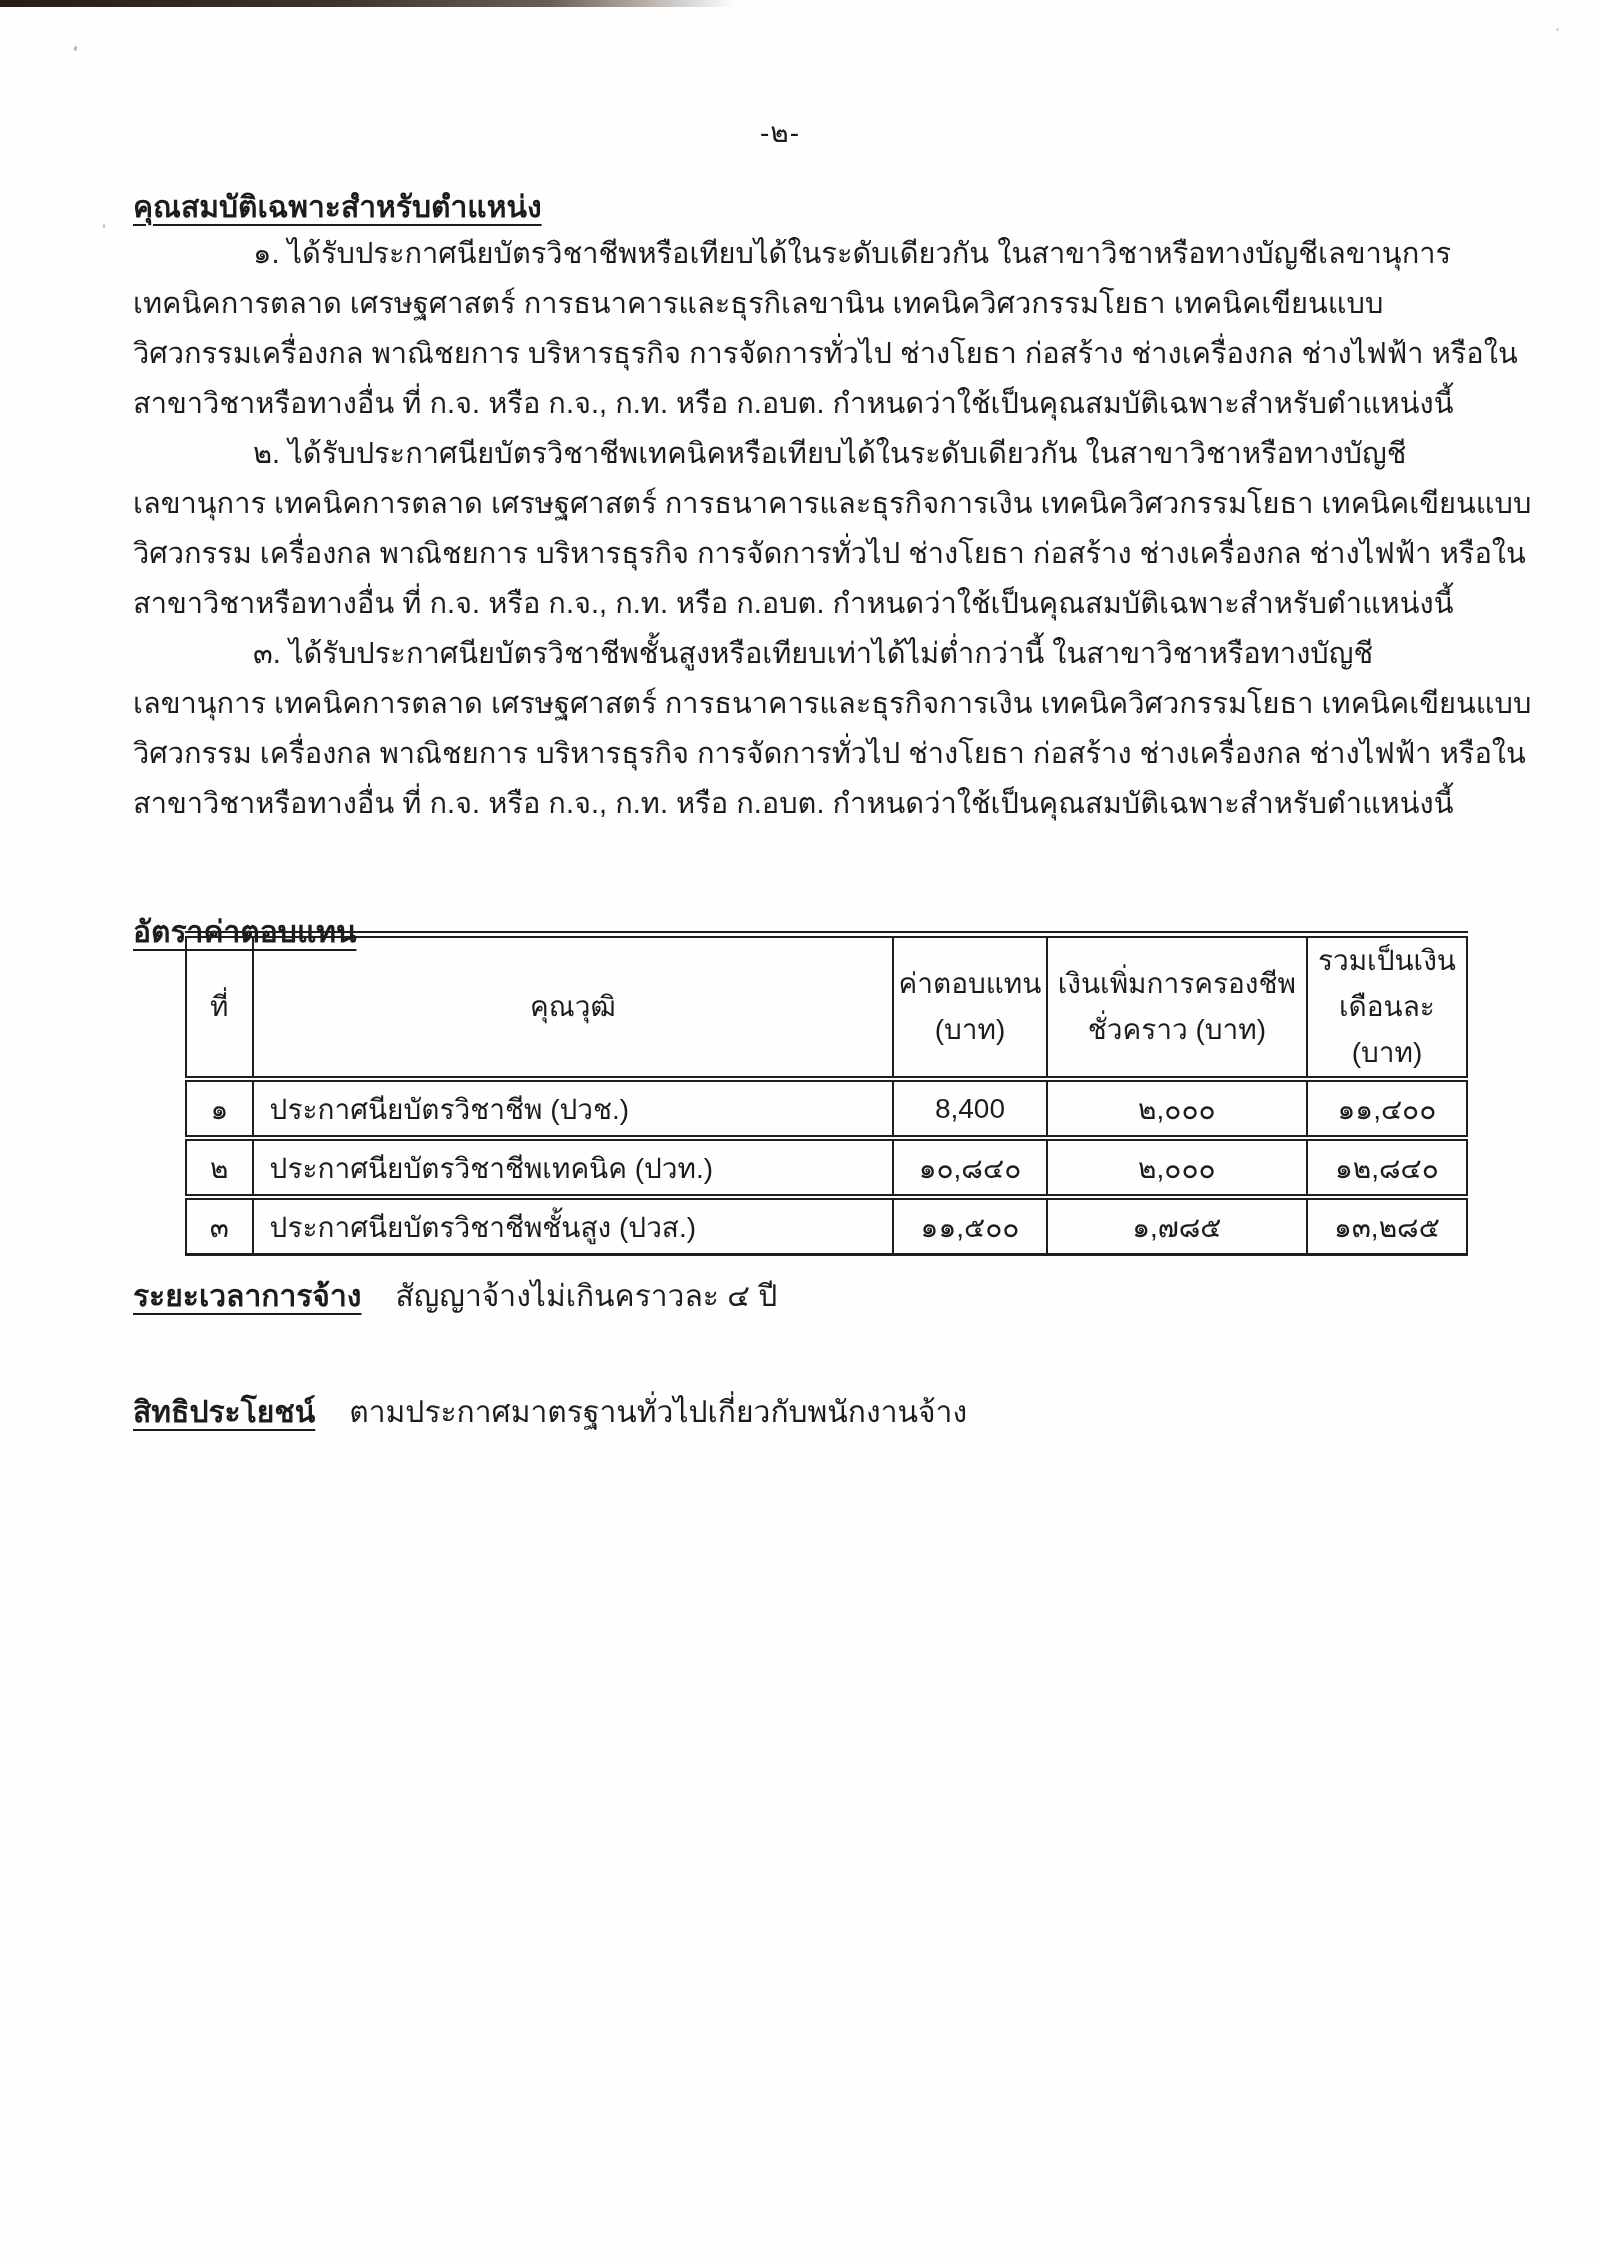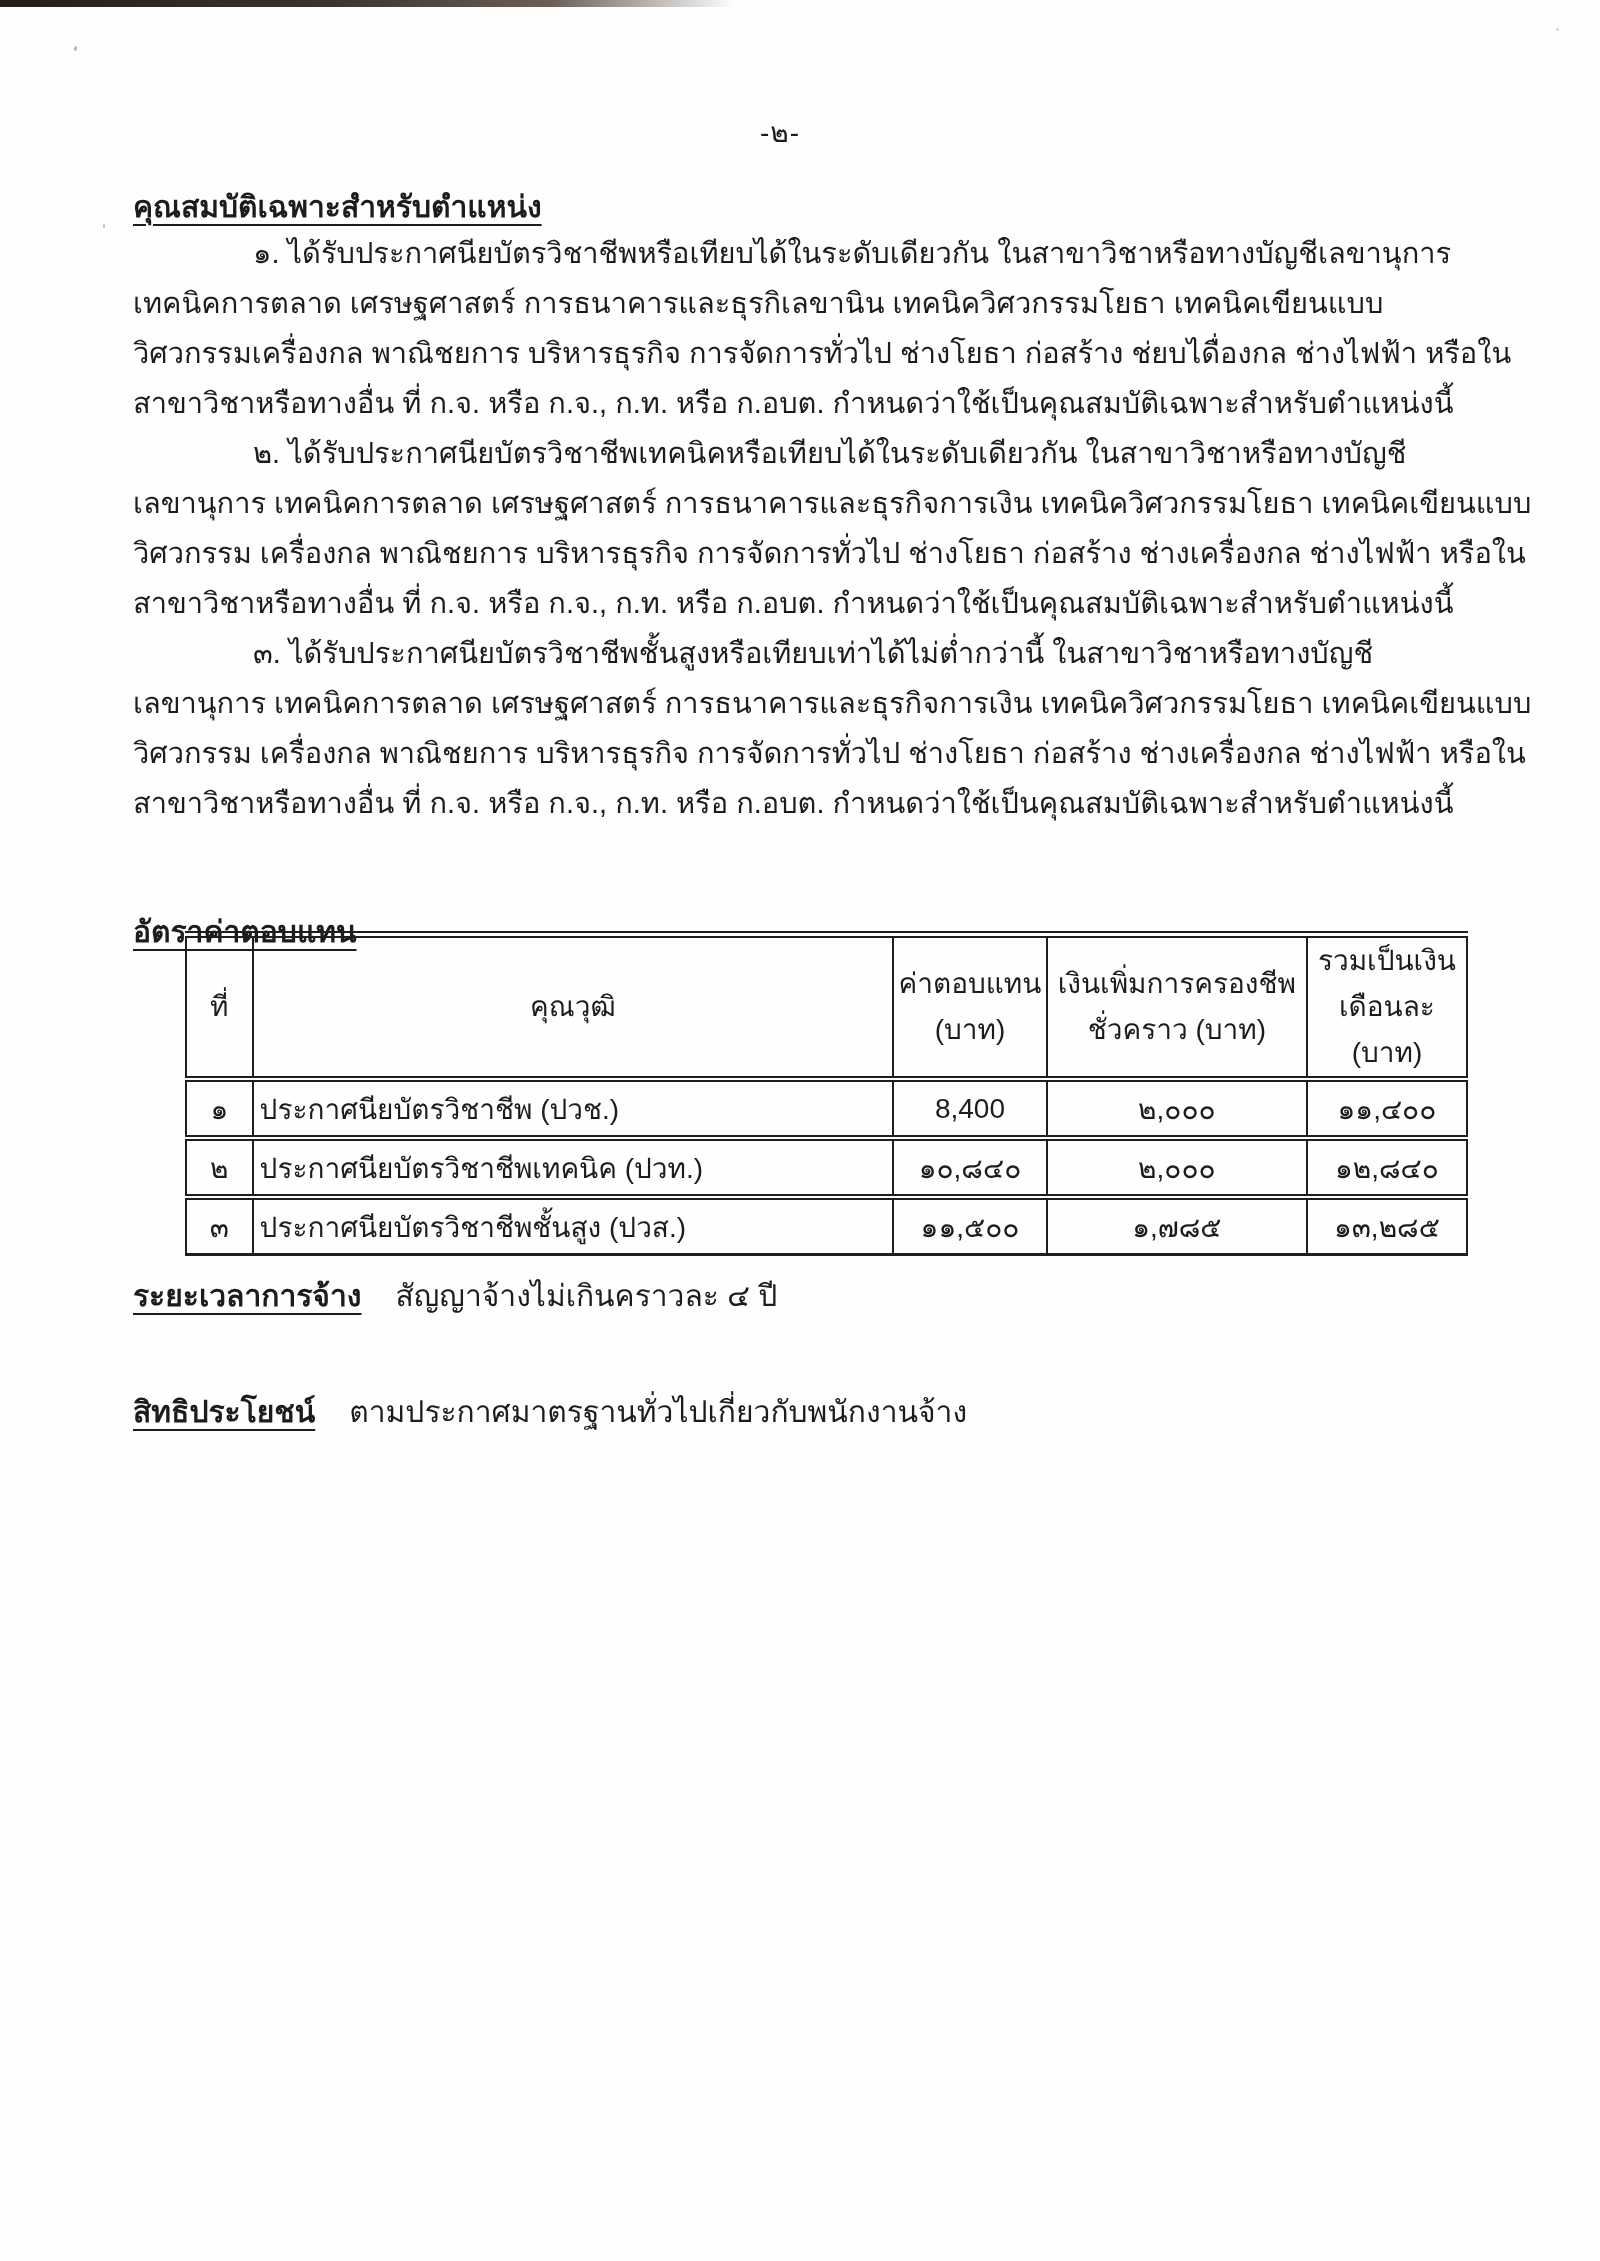--- a/index.html
+++ b/index.html
@@ -58,21 +58,21 @@
   }
   .comp-table thead th{
     height:135px;font-weight:normal;
     border-top:7px double #1e1e1e;
     border-bottom:6px double #1e1e1e;
     line-height:46px;
   }
   .comp-table tbody td{height:53px;}
   .comp-table tbody tr + tr td{border-top:6px double #1e1e1e;}
   .comp-table tbody tr:last-child td{border-bottom:3px solid #1e1e1e;}
-  .comp-table td.qual{text-align:left;padding-left:6px;}
+  .comp-table td.qual{text-align:left;padding-left:16px;}
 
   .kv{position:absolute;left:133px;font-size:30px;white-space:nowrap;}
   .kv-employment{top:1272px;}
   .kv-benefits{top:1388px;}
   .kv .kv-label{
     font-weight:bold;
     text-decoration:underline;text-underline-offset:7px;text-decoration-thickness:2px;
     margin-right:34px;
   }
 </style>
@@ -86,21 +86,21 @@
   <div class="speck s2"></div>
   <div class="speck s3"></div>
 
   <div class="page-number">-๒-</div>
 
   <h1 class="section-heading heading-qualifications">คุณสมบัติเฉพาะสำหรับตำแหน่ง</h1>
 
   <div class="body-text">
     <div class="line indent">๑. ได้รับประกาศนียบัตรวิชาชีพหรือเทียบได้ในระดับเดียวกัน ในสาขาวิชาหรือทางบัญชีเลขานุการ</div>
     <div class="line">เทคนิคการตลาด เศรษฐศาสตร์ การธนาคารและธุรกิเลขานิน เทคนิควิศวกรรมโยธา เทคนิคเขียนแบบ</div>
-    <div class="line">วิศวกรรมเครื่องกล พาณิชยการ บริหารธุรกิจ การจัดการทั่วไป ช่างโยธา ก่อสร้าง ช่ยบไดื่องกล ช่างไฟฟ้า หรือใน</div>
+    <div class="line">วิศวกรรมเครื่องกล พาณิชยการ บริหารธุรกิจ การจัดการทั่วไป ช่างโยธา ก่อสร้าง ช่างเครื่องกล ช่างไฟฟ้า หรือใน</div>
     <div class="line">สาขาวิชาหรือทางอื่น ที่ ก.จ. หรือ ก.จ., ก.ท. หรือ ก.อบต. กำหนดว่าใช้เป็นคุณสมบัติเฉพาะสำหรับตำแหน่งนี้</div>
     <div class="line indent">๒. ได้รับประกาศนียบัตรวิชาชีพเทคนิคหรือเทียบได้ในระดับเดียวกัน ในสาขาวิชาหรือทางบัญชี</div>
     <div class="line">เลขานุการ เทคนิคการตลาด เศรษฐศาสตร์ การธนาคารและธุรกิจการเงิน เทคนิควิศวกรรมโยธา เทคนิคเขียนแบบ</div>
     <div class="line">วิศวกรรม เครื่องกล พาณิชยการ บริหารธุรกิจ การจัดการทั่วไป ช่างโยธา ก่อสร้าง ช่างเครื่องกล ช่างไฟฟ้า หรือใน</div>
     <div class="line">สาขาวิชาหรือทางอื่น ที่ ก.จ. หรือ ก.จ., ก.ท. หรือ ก.อบต. กำหนดว่าใช้เป็นคุณสมบัติเฉพาะสำหรับตำแหน่งนี้</div>
     <div class="line indent">๓. ได้รับประกาศนียบัตรวิชาชีพชั้นสูงหรือเทียบเท่าได้ไม่ต่ำกว่านี้ ในสาขาวิชาหรือทางบัญชี</div>
     <div class="line">เลขานุการ เทคนิคการตลาด เศรษฐศาสตร์ การธนาคารและธุรกิจการเงิน เทคนิควิศวกรรมโยธา เทคนิคเขียนแบบ</div>
     <div class="line">วิศวกรรม เครื่องกล พาณิชยการ บริหารธุรกิจ การจัดการทั่วไป ช่างโยธา ก่อสร้าง ช่างเครื่องกล ช่างไฟฟ้า หรือใน</div>
     <div class="line">สาขาวิชาหรือทางอื่น ที่ ก.จ. หรือ ก.จ., ก.ท. หรือ ก.อบต. กำหนดว่าใช้เป็นคุณสมบัติเฉพาะสำหรับตำแหน่งนี้</div>
   </div>

